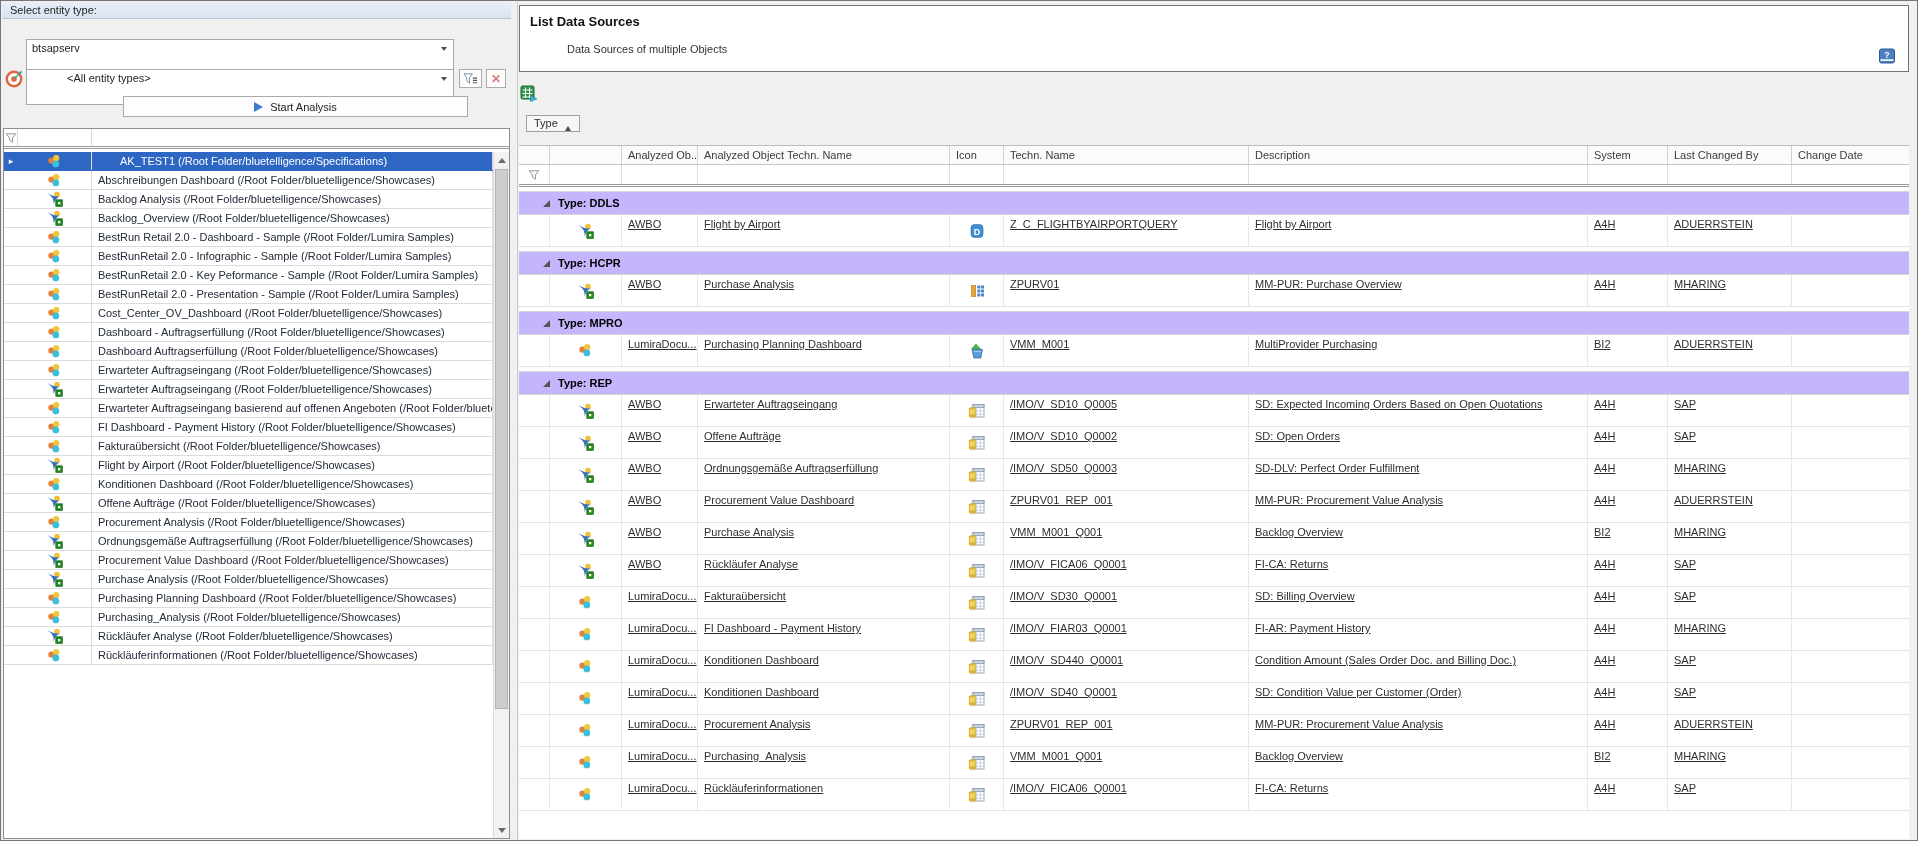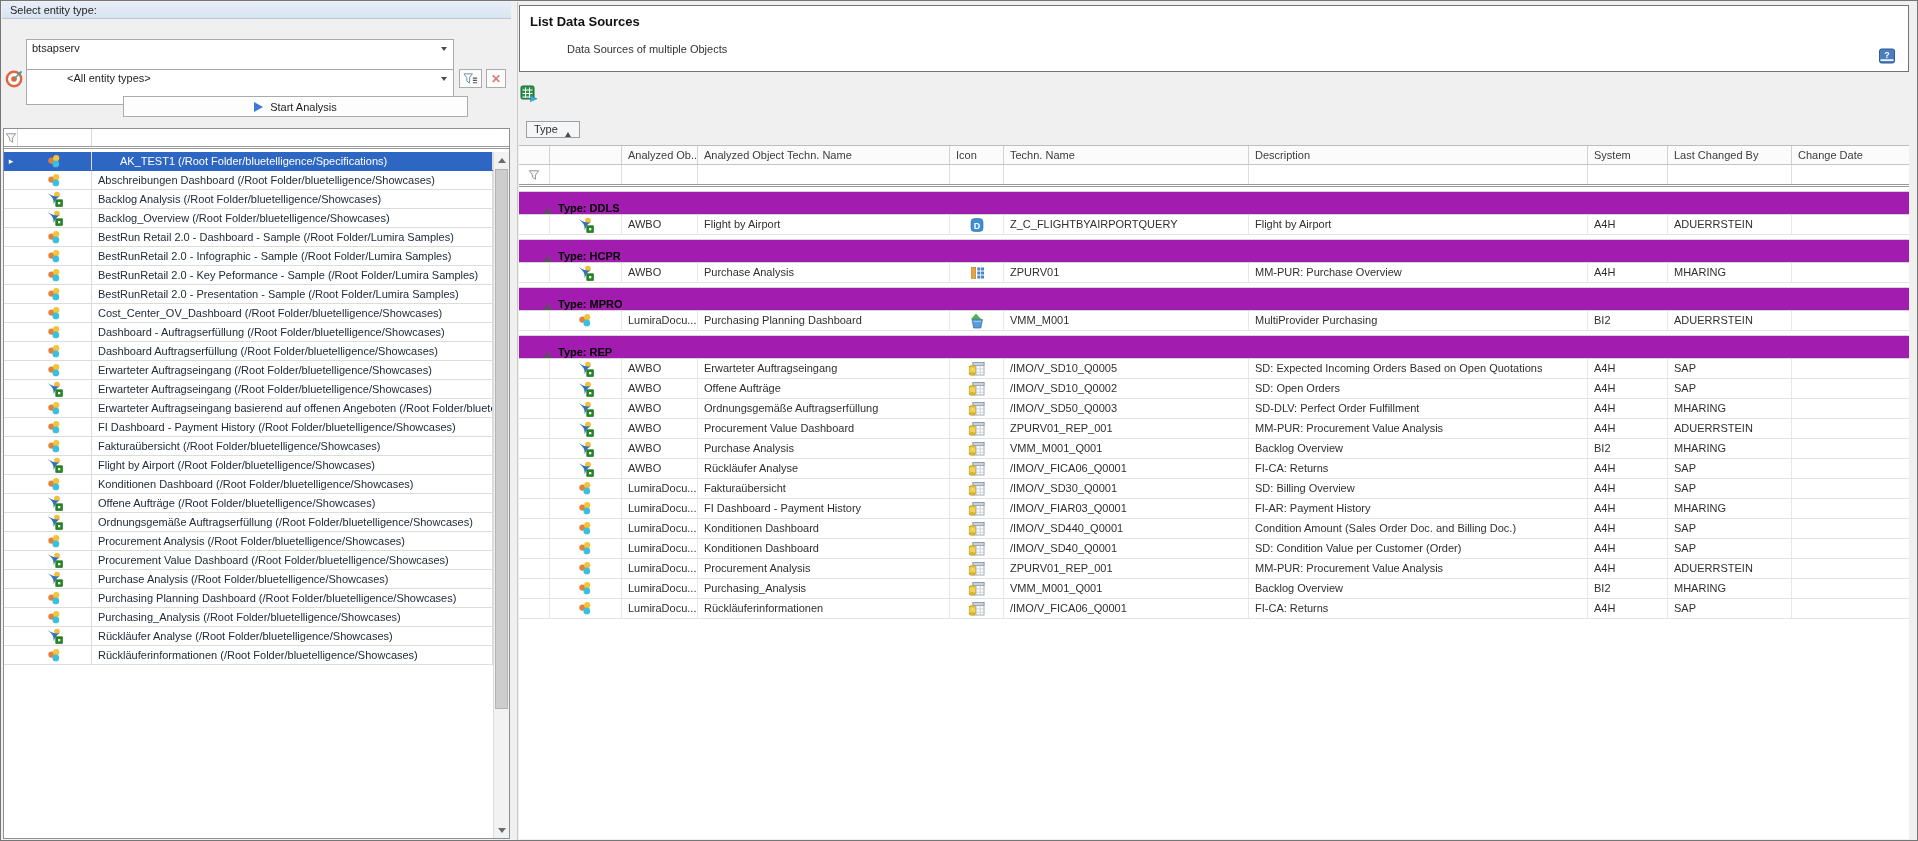--- a/index.html
+++ b/index.html
@@ -49,37 +49,37 @@
 
   
   .right-panel{position:absolute;left:517px;top:1px;right:1px;bottom:1px;background:#f0f0f0;}
   .titlebox{position:absolute;left:1px;top:3px;right:7px;height:67px;background:#fff;border:1px solid #6f737b;}
   .titlebox .t1{position:absolute;left:10px;top:8px;font-size:13px;font-weight:bold;color:#111;}
   .titlebox .t2{position:absolute;left:10px;top:37px;color:#333;padding-left:37px;}
   .help-icon{position:absolute;right:12px;bottom:6px;width:18px;height:18px;cursor:pointer;}
 
   .excel-btn{position:absolute;left:2px;top:83px;width:18px;height:18px;}
 
-  .group-chip{position:absolute;left:8px;top:119px;height:17px;padding:0 8px 0 7px;background:#f6f6f6;
+  .group-chip{position:absolute;left:8px;top:113px;height:17px;padding:0 8px 0 7px;background:#f6f6f6;
     border:1px solid #9aa0a8;display:flex;align-items:flex-end;gap:7px;color:#2f2f2f;line-height:15px;}
   .sort-asc{width:0;height:0;border-left:3.5px solid transparent;border-right:3.5px solid transparent;border-bottom:5px solid #4a4a4a;}
 
   .grid{position:absolute;left:1px;top:143px;right:7px;bottom:0;background:#fff;}
   .grow{display:flex;width:100%;}
   .hrow{height:20px;background:#fbfbfb;border-top:1px solid #bdbdbd;border-bottom:1px solid #c6c6c6;}
   .hcell{border-right:1px solid #d2d2d2;line-height:18px;padding-left:6px;color:#3c3c3c;
     white-space:nowrap;overflow:hidden;}
   .frow{height:22px;border-bottom:3px double #999;}
   .fcell{border-right:1px solid #dfdfdf;display:flex;align-items:center;}
   .fcell.first{justify-content:center;}
-  .gband{height:24px;margin-top:4px;background:#a21caf;border-top:1px solid #d5d5d5;border-bottom:1px solid #d5d5d5;
-    display:flex;align-items:flex-end;}
+  .gband{height:24px;margin-top:4px;background:#c4b5fd;border-top:1px solid #d5d5d5;border-bottom:1px solid #d5d5d5;
+    display:flex;align-items:center;}
   .gband .gtri{width:0;height:0;border-left:7px solid transparent;border-bottom:7px solid #555;margin-left:24px;}
   .gband .glabel{font-weight:bold;color:#000;margin-left:8px;}
-  .drow{height:20px;border-bottom:1px solid #e3e3e3;}
+  .drow{height:32px;border-bottom:1px solid #e3e3e3;text-decoration:underline;}
   .dcell{border-right:1px solid #e8e8e8;line-height:19px;padding-left:6px;white-space:nowrap;overflow:hidden;color:#2f2f2f;}
   .dcell.ic{display:flex;align-items:center;justify-content:center;padding-left:0;}
   .c0{width:31px;flex:none;}
   .c1{width:72px;flex:none;}
   .c2{width:76px;flex:none;}
   .c3{width:252px;flex:none;}
   .c4{width:54px;flex:none;}
   .c5{width:245px;flex:none;}
   .c6{width:339px;flex:none;}
   .c7{width:80px;flex:none;}
@@ -369,40 +369,40 @@
     <rect x="8.8" y="8.8" width="6.6" height="6.6" fill="#1f8a1f" stroke="#0e5a0e" stroke-width="0.6"></rect>
     <rect x="11" y="11" width="2.3" height="2.3" fill="#fff"></rect>
   </svg>
           </span>
     <span class="ltext">Offene Aufträge (/Root Folder/bluetelligence/Showcases)</span>
   </div>
 
   <div class="lrow">
     <span class="lind"></span>
     <span class="licon">
+            <svg width="15" height="15" viewBox="0 0 16 16">
+    <circle cx="4.8" cy="7" r="3.4" fill="#e2813a"></circle>
+    <circle cx="9.8" cy="4.4" r="3.3" fill="#f0c53a"></circle>
+    <circle cx="9.4" cy="10.6" r="3.6" fill="#3cbfdf"></circle>
+  </svg>
+          </span>
+    <span class="ltext">Procurement Analysis (/Root Folder/bluetelligence/Showcases)</span>
+  </div>
+
+  <div class="lrow">
+    <span class="lind"></span>
+    <span class="licon">
             <svg width="16" height="16" viewBox="0 0 16 16">
     <circle cx="10" cy="3.6" r="2.9" fill="#f2bf3a"></circle>
     <path d="M0.5 2 C4.5 5.5, 5.5 6, 6.3 9 L6.8 13.5 C7.6 9.5, 9 7.5, 12.5 5.2 C8.5 6.2, 4.5 4.6, 0.5 2 Z" fill="#2f6fbe"></path>
     <rect x="8.8" y="8.8" width="6.6" height="6.6" fill="#1f8a1f" stroke="#0e5a0e" stroke-width="0.6"></rect>
     <rect x="11" y="11" width="2.3" height="2.3" fill="#fff"></rect>
   </svg>
           </span>
     <span class="ltext">Ordnungsgemäße Auftragserfüllung (/Root Folder/bluetelligence/Showcases)</span>
-  </div>
-
-  <div class="lrow">
-    <span class="lind"></span>
-    <span class="licon">
-            <svg width="15" height="15" viewBox="0 0 16 16">
-    <circle cx="4.8" cy="7" r="3.4" fill="#e2813a"></circle>
-    <circle cx="9.8" cy="4.4" r="3.3" fill="#f0c53a"></circle>
-    <circle cx="9.4" cy="10.6" r="3.6" fill="#3cbfdf"></circle>
-  </svg>
-          </span>
-    <span class="ltext">Procurement Analysis (/Root Folder/bluetelligence/Showcases)</span>
   </div>
 
   <div class="lrow">
     <span class="lind"></span>
     <span class="licon">
             <svg width="16" height="16" viewBox="0 0 16 16">
     <circle cx="10" cy="3.6" r="2.9" fill="#f2bf3a"></circle>
     <path d="M0.5 2 C4.5 5.5, 5.5 6, 6.3 9 L6.8 13.5 C7.6 9.5, 9 7.5, 12.5 5.2 C8.5 6.2, 4.5 4.6, 0.5 2 Z" fill="#2f6fbe"></path>
     <rect x="8.8" y="8.8" width="6.6" height="6.6" fill="#1f8a1f" stroke="#0e5a0e" stroke-width="0.6"></rect>
     <rect x="11" y="11" width="2.3" height="2.3" fill="#fff"></rect>

